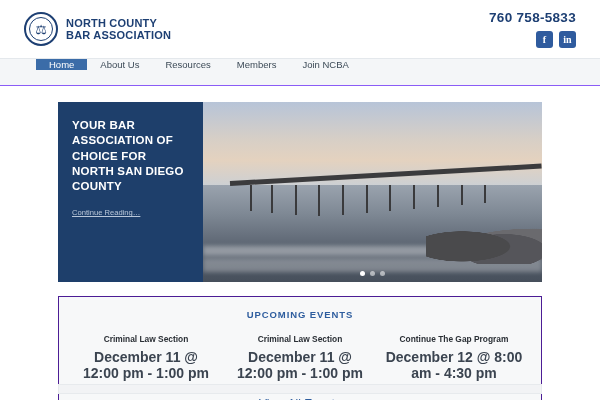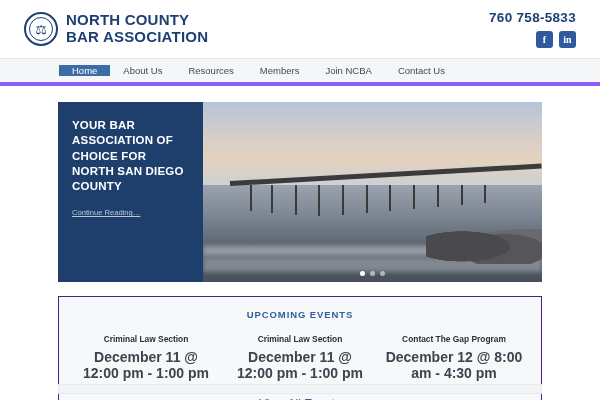--- a/index.html
+++ b/index.html
@@ -46,21 +46,21 @@
   }
   .seal .scale {
     position: absolute;
     left: 50%; top: 50%;
     transform: translate(-50%, -50%);
     font-size: 13px;
     color: #1d3f73;
     line-height: 1;
   }
   .brand-text {
-    font-size: 15px;
+    font-size: 11px;
     font-weight: bold;
     line-height: 1.12;
     color: #1d3f73;
     letter-spacing: .2px;
     text-transform: uppercase;
   }
   .header-right {
     text-align: left;
   }
   .phone {
@@ -86,24 +86,24 @@
     align-items: center;
     justify-content: center;
     font-family: "Liberation Serif", serif;
   }
 
   
   .navbar {
     height: 28px;
     background: #f4f6f8;
     border-top: 1px solid #e4e8ec;
-    border-bottom: 4px solid #8b5cf6;
-    display: flex;
-    align-items: center;
-    padding-left: 59px;
+    border-bottom: 1px solid #8b5cf6;
+    display: flex;
+    align-items: flex-start;
+    padding-left: 36px;
   }
   .nav-item {
     display: flex;
     align-items: center;
     padding: 0 13px;
     font-size: 9.5px;
     color: #3c4a57;
     white-space: nowrap;
   }
   .nav-item.active {
@@ -288,21 +288,20 @@
       </div>
     </div>
   </div>
 
   <div class="navbar">
     <div class="nav-item active">Home</div>
     <div class="nav-item">About Us</div>
     <div class="nav-item">Resources</div>
     <div class="nav-item">Members</div>
     <div class="nav-item">Join NCBA</div>
-    <div class="nav-item">Contact Us</div>
   </div>
 
   <div class="hero-wrap">
     <div class="hero">
       <div class="hero-left">
         <div class="hero-title">YOUR BAR ASSOCIATION OF CHOICE FOR NORTH SAN DIEGO COUNTY</div>
         <div class="hero-link">Continue Reading…</div>
       </div>
       <div class="hero-right">
         <div class="sky-glow"></div>
@@ -337,21 +336,21 @@
       <div class="events-row">
         <div class="event">
           <div class="event-name">Criminal Law Section</div>
           <div class="event-date">December 11 @ 12:00 pm - 1:00 pm</div>
         </div>
         <div class="event">
           <div class="event-name">Criminal Law Section</div>
           <div class="event-date">December 11 @ 12:00 pm - 1:00 pm</div>
         </div>
         <div class="event">
-          <div class="event-name">Contact The Gap Program</div>
+          <div class="event-name">Continue The Gap Program</div>
           <div class="event-date">December 12 @ 8:00 am - 4:30 pm</div>
         </div>
       </div>
       <div class="view-all">View All Events</div>
     </div>
   </div>
 
   <div class="footer-strip"></div>
 </div>
 

